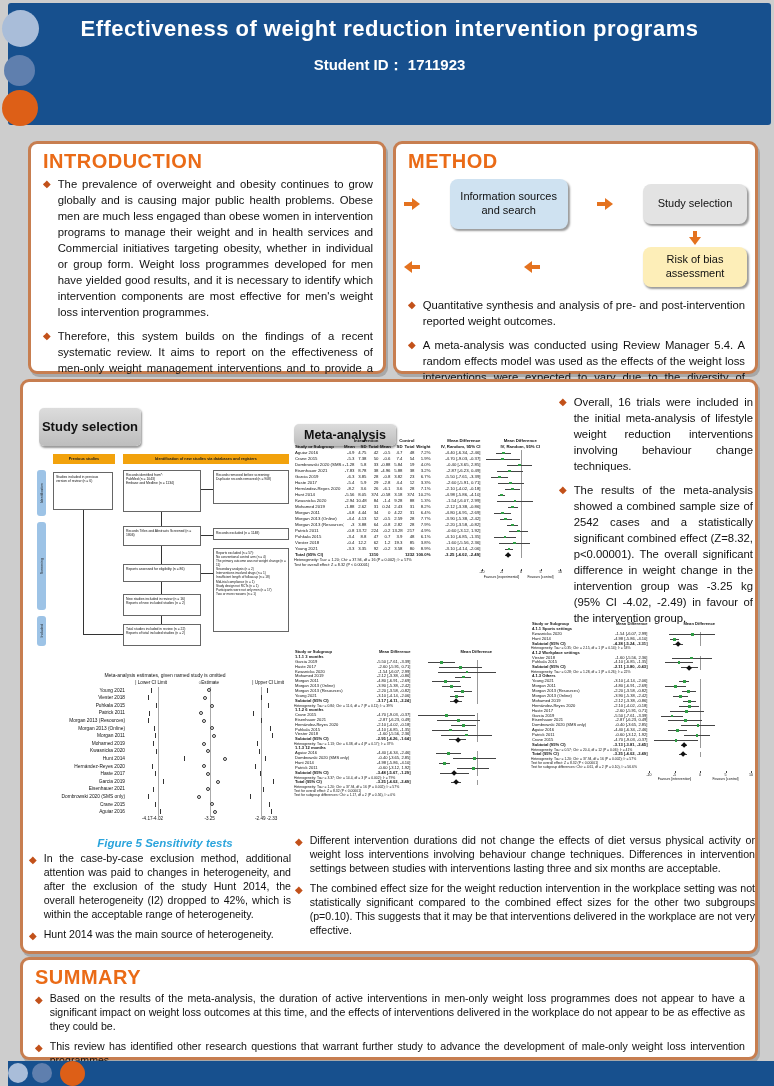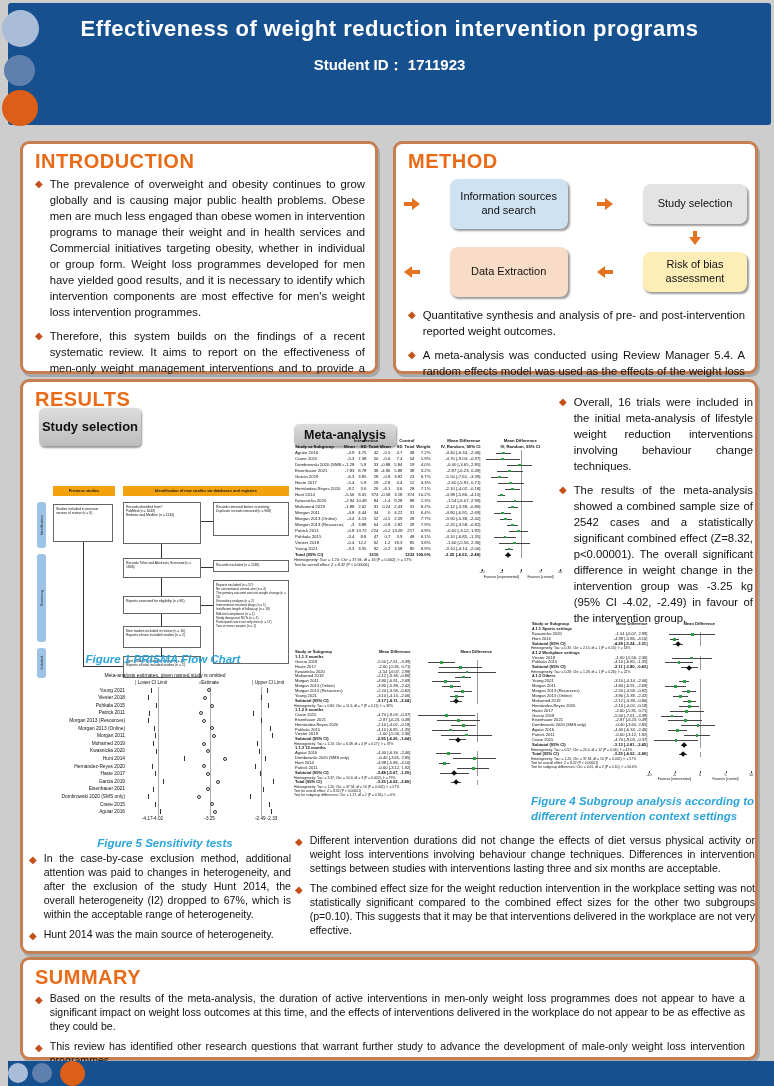--- a/index.html
+++ b/index.html
@@ -17,21 +17,21 @@
   .c2 { left:4px; top:55px; width:31px; height:31px; background:#5f7fae; }
   .c3 { left:2px; top:90px; width:36px; height:36px; background:#dd5f17; }
   .footer { position:absolute; left:8px; bottom:0; width:766px; height:25px; background:#17508e; }
   .fc1 { left:0; top:2px; width:20px; height:20px; background:#a9bdd9; }
   .fc2 { left:24px; top:2px; width:20px; height:20px; background:#5f7fae; }
   .fc3 { left:52px; top:0; width:25px; height:25px; background:#dd5f17; }
   .footer .circle { position:absolute; }
 
   
   .panel { position:absolute; background:#fff; border:3px solid #c77e50; border-radius:9px; box-shadow:2px 3px 0 rgba(0,0,0,0.18); }
-  #intro-panel   { left:20px; top:141px; width:358px; height:233px; }
+  #intro-panel   { left:28px; top:141px; width:358px; height:233px; }
   #method-panel  { left:393px; top:141px; width:365px; height:233px; }
   #results-panel { left:20px; top:379px; width:738px; height:575px; overflow:visible; }
   #summary-panel { left:20px; top:957px; width:738px; height:103px; }
   .sec-title { color:#ea6b17; font-size:20px; font-weight:bold; letter-spacing:0.5px; margin:6px 0 3px 12px; }
 
   
   .bullets { margin:2px 10px 0 10px; }
   .bullet { display:flex; margin-bottom:8px; }
   .dmd { color:#c2511a; font-size:10px; line-height:15px; margin:0 7px 0 2px; flex:none; }
   .btx { font-size:11.3px; line-height:1.42; text-align:justify; color:#111; }
@@ -134,39 +134,37 @@
     <div class="flow">
       <div class="flowrow">
         <div class="arr-r"></div>
         <div class="fbox fb-b" style="background-color: rgb(207, 226, 241);">Information sources and search</div>
         <div class="arr-r"></div>
         <div class="fbox fb-c" style="background-color: rgb(227, 227, 227);">Study selection</div>
       </div>
       <div class="arr-d"></div>
       <div class="flowrow">
         <div class="arr-l"></div>
-        <div class="fbox fb-b" style="background-color: rgb(248, 220, 200);">Data Extraction</div>
         <div class="arr-l"></div>
         <div class="fbox fb-c" style="background-color: rgb(253, 238, 184);">Risk of bias assessment</div>
       </div>
     </div>
     <div class="bullets" style="margin-top:10px">
         <div class="bullet">
           <span class="dmd">◆</span>
           <span class="btx">Quantitative synthesis and analysis of pre- and post-intervention reported weight outcomes.</span>
         </div>
         <div class="bullet">
           <span class="dmd">◆</span>
           <span class="btx">A meta-analysis was conducted using Review Manager 5.4. A random effects model was used as the effects of the weight loss interventions were expected to vary due to the diversity of intervention components and comparison conditions.</span>
         </div>
       </div>
   </section>
 
   <section class="panel" id="results-panel">
-    <h2 class="sec-title">RESULTS</h2>
 
     <div class="abs tag" style="left:16px; top:26px; width:102px; height:38px; font-size:13px; line-height:1.25;">Study selection</div>
 
     <div class="abs tag" style="left:271px; top:42px; width:102px; height:22px; font-size:12.5px;">Meta-analysis</div>
 
     <div class="abs prisma" style="left:14px; top:72px; width:252px; height:194px;">
       <div class="phdr" style="left:16px; top:0; width:62px; height:10px;">Previous studies</div>
       <div class="phdr" style="left:86px; top:0; width:166px; height:10px;">Identification of new studies via databases and registers</div>
 
       <div class="pside" style="left:0; top:16px; width:9px; height:46px;">
@@ -207,21 +205,20 @@
       <div class="pline" style="left:124px; top:92px; width:1px; height:18px;"></div>
       <div class="pline" style="left:124px; top:128px; width:1px; height:12px;"></div>
       <div class="pline" style="left:124px; top:162px; width:1px; height:8px;"></div>
       <div class="pline" style="left:164px; top:35px; width:12px; height:1px;"></div>
       <div class="pline" style="left:164px; top:81px; width:12px; height:1px;"></div>
       <div class="pline" style="left:164px; top:119px; width:12px; height:1px;"></div>
       <div class="pline" style="left:46px; top:56px; width:1px; height:124px;"></div>
       <div class="pline" style="left:46px; top:180px; width:40px; height:1px;"></div>
     </div>
 
-    <div class="abs figcap" style="left:14px; top:270px; width:252px; text-align:center;">Figure 1 PRISMA Flow Chart</div>
 
     <div class="abs chart" style="left:271px; top:56px; width:268px; height:148px;">
         <div class="f2r fhdr">
           <span style="width: 50px;"></span>
           <span style="width: 36px;">Intervention</span>
           <span style="width: 36px;">Control</span>
           <span style="width: 16px;"></span>
           <span style="width: 50px;">Mean Difference</span>
           <span style="width: 78px; text-align: center;">Mean Difference</span>
         </div>
@@ -993,21 +990,20 @@
           </div>
         </div>
         <div class="f3r" style="height: 5px;">
           <span style="width: 118px;"></span>
           <div class="fp" style="width: 102px;">
             <div class="fav" style="left: 25%;">Favours [intervention]</div>
             <div class="fav" style="left: 75%;">Favours [control]</div>
           </div>
         </div>
       </div>
-    <div class="abs figcap" style="left:508px; top:412px; width:224px;">Figure 4 Subgroup analysis according to different intervention context settings</div>
 
     <div class="abs chart" style="left:14px; top:290px; width:256px; height:162px;">
         <div class="stitle">Meta-analysis estimates, given named study is omitted</div>
         <div class="srow">
           <div class="sname"></div>
           <div class="sp" style="width: 158px;">
             <div class="slgd" style="left: 4%;">| Lower CI Limit</div>
             <div class="slgd" style="left: 44%;">○Estimate</div>
             <div class="slgd" style="left: 78%;">| Upper CI Limit</div>
           </div>
@@ -1217,21 +1213,21 @@
         </div>
         <div class="bullet">
           <span class="dmd">◆</span>
           <span class="btx">The results of the meta-analysis showed a combined sample size of 2542 cases and a statistically significant combined effect (Z=8.32, p&lt;0.00001). The overall significant difference in weight change in the intervention group was -3.25 kg (95% CI -4.02, -2.49) in favour of the intervention group.</span>
         </div>
       </div>
 
     <div class="abs bullets small" style="left:4px; top:470px; width:264px; margin:0; z-index:6;">
         <div class="bullet">
           <span class="dmd">◆</span>
-          <span class="btx">In the case-by-case exclusion method, additional attention was paid to changes in heterogeneity, and after the exclusion of the study Hunt 2014, the overall heterogeneity (I2) dropped to 67%, which is within the acceptable range of heterogeneity.</span>
+          <span class="btx">In the case-by-case exclusion method, additional attention was paid to changes in heterogeneity, and after the exclusion of the study Hunt 2014, the overall heterogeneity (I2) dropped to 42%, which is within the acceptable range of heterogeneity.</span>
         </div>
         <div class="bullet">
           <span class="dmd">◆</span>
           <span class="btx">Hunt 2014 was the main source of heterogeneity.</span>
         </div>
       </div>
 
     <div class="abs bullets small" style="left:270px; top:452px; width:462px; margin:0;">
         <div class="bullet">
           <span class="dmd">◆</span>

